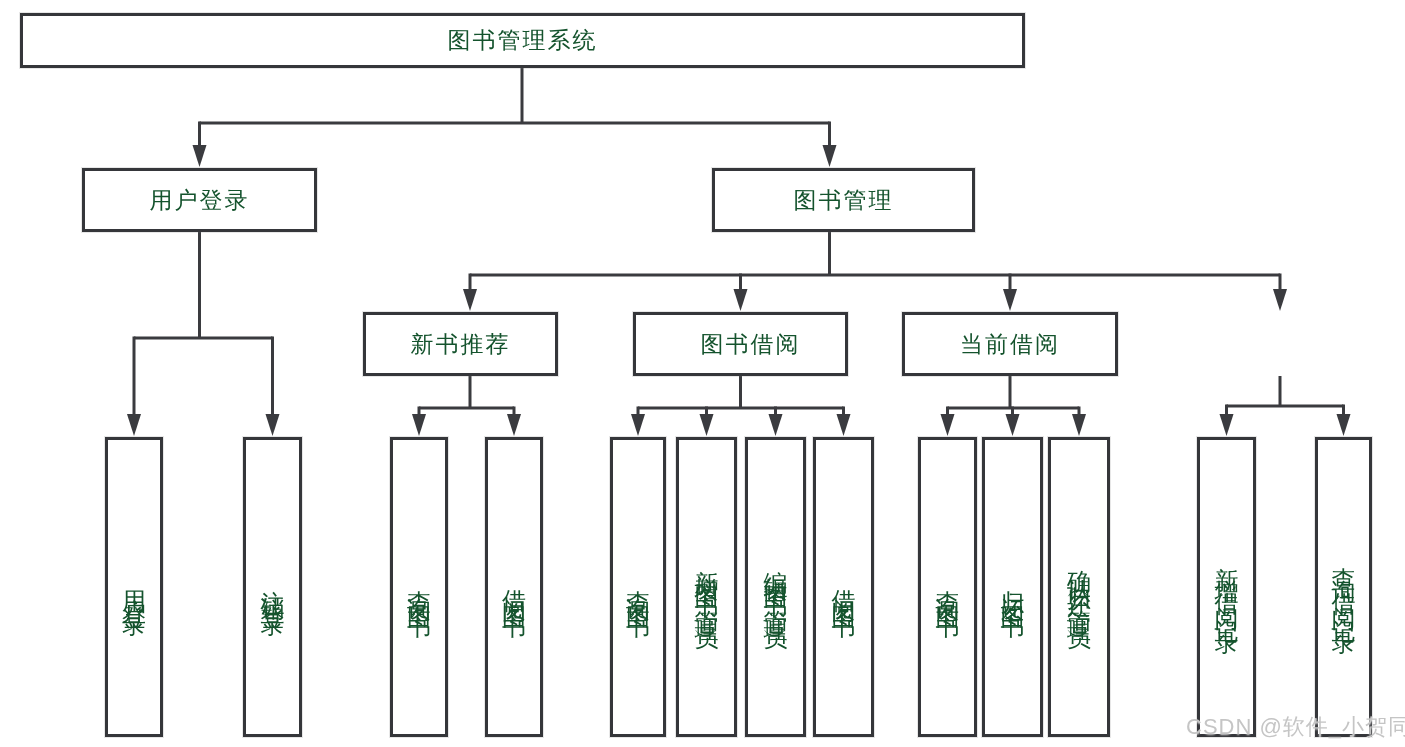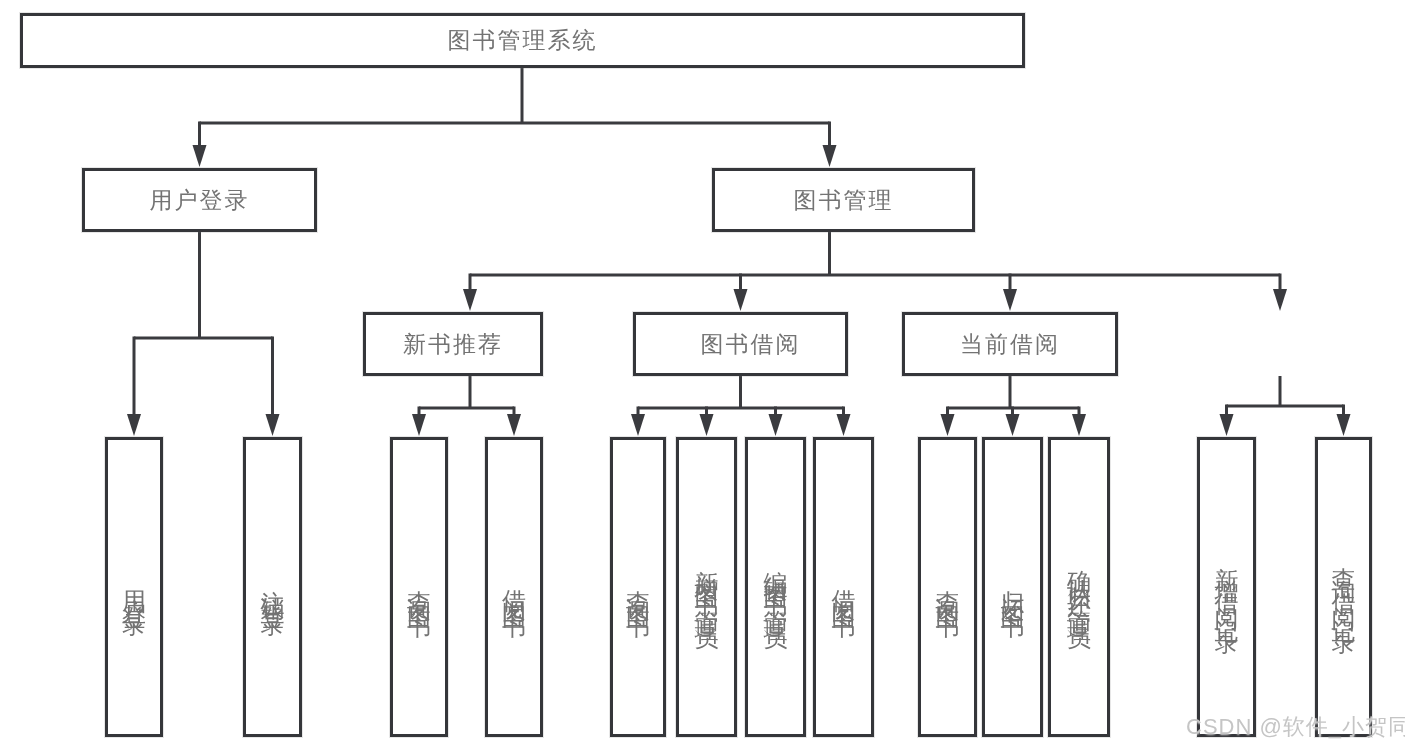--- a/index.html
+++ b/index.html
@@ -24,42 +24,42 @@
     pointer-events: none;
   }
   .box {
     position: absolute;
     box-sizing: border-box;
     border: 3px solid #35363a;
     background: #ffffff;
     display: flex;
     align-items: center;
     justify-content: center;
-    color: #737373;
+    color: #14532d;
     box-shadow: 0 0 0 1px rgba(120,120,120,0.18);
   }
   .h-box {
     font-size: 23px;
     letter-spacing: 2px;
     white-space: nowrap;
   }
   .v-box {
     writing-mode: vertical-rl;
     text-orientation: mixed;
     font-size: 24px;
     letter-spacing: 8px;
     line-height: 1;
   }
   .v-box.wide-gap { letter-spacing: 13px; }
 
   
   #n-root            { left: 20px;  top: 13px;  width: 1005px; height: 55px; }
   #n-user-login      { left: 82px;  top: 168px; width: 235px;  height: 64px; }
   #n-book-mgmt       { left: 712px; top: 168px; width: 263px;  height: 64px; }
-  #n-new-books       { left: 363px; top: 312px; width: 180px;  height: 64px; }
+  #n-new-books       { left: 363px; top: 312px; width: 195px;  height: 64px; }
   #n-book-borrow     { left: 633px; top: 312px; width: 215px;  height: 64px; padding-left: 20px; }
   #n-current-borrow  { left: 902px; top: 312px; width: 216px;  height: 64px; }
   #n-borrow-records  { left: 1172px;top: 312px; width: 216px;  height: 64px; }
 
   .leaf { top: 437px; height: 300px; }
   #l-user-login      { left: 105px;  width: 58px; }
   #l-logout          { left: 243px;  width: 59px; }
   #l-query-book-1    { left: 390px;  width: 58px; }
   #l-borrow-book-1   { left: 485px;  width: 58px; }
   #l-query-book-2    { left: 610px;  width: 56px; }

